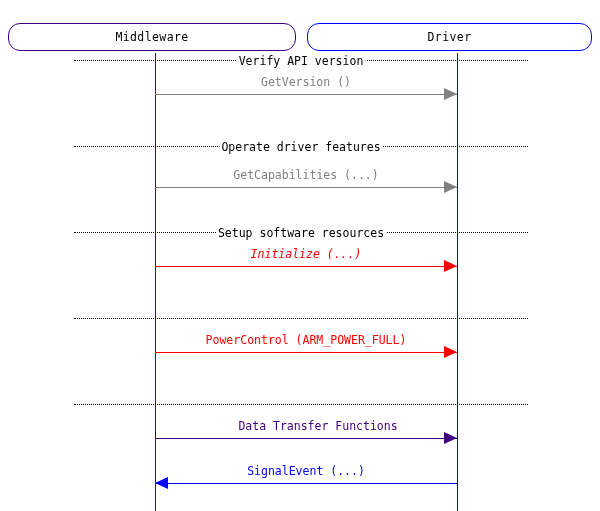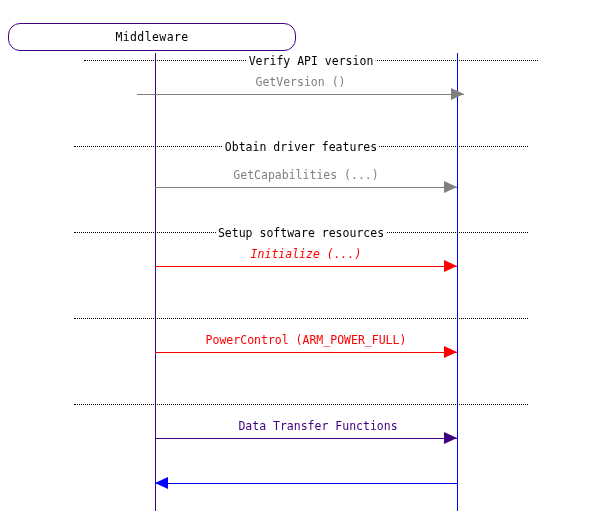--- a/index.html
+++ b/index.html
@@ -146,37 +146,40 @@
 </style>
 </head>
 <body>
 
 <div id="diagram">
 
   <div class="participant" id="participant-middleware">
     <span class="participant-label">Middleware</span>
   </div>
 
+  <div class="participant" id="participant-driver">
+    <span class="participant-label">Driver</span>
+  </div>
 
   <div class="lifeline" id="lifeline-middleware"></div>
   <div class="lifeline" id="lifeline-driver"></div>
 
   <div id="rows-container">
-      <div class="section-row" style="top: 54px; left: 84px; width: 454px;">
+      <div class="section-row" style="top: 54px; left: 74px; width: 454px;">
         <div class="section-line" style="border-top-color: rgb(0, 0, 0);"></div>
         <div class="section-text">Verify API version</div>
       </div>
-      <div class="message-row dir-right" style="top: 75px; left: 137px; width: 302px; padding-left: 25px;">
+      <div class="message-row dir-right" style="top: 75px; left: 155px; width: 302px;">
         <div class="message-label" style="color: rgb(128, 128, 128);">GetVersion ()</div>
         <div class="message-shaft" style="border-top-color: rgb(128, 128, 128);"></div>
         <div class="message-head" style="border-left-color: rgb(128, 128, 128);"></div>
       </div>
       <div class="section-row" style="top: 140px; left: 74px; width: 454px;">
         <div class="section-line" style="border-top-color: rgb(0, 0, 0);"></div>
-        <div class="section-text">Obtain driver features</div>
+        <div class="section-text">Operate driver features</div>
       </div>
       <div class="message-row dir-right" style="top: 161px; left: 155px; width: 302px; margin-top: 7px;">
         <div class="message-label" style="color: rgb(128, 128, 128);">GetCapabilities (...)</div>
         <div class="message-shaft" style="border-top-color: rgb(128, 128, 128);"></div>
         <div class="message-head" style="border-left-color: rgb(128, 128, 128);"></div>
       </div>
       <div class="section-row" style="top: 226px; left: 74px; width: 454px;">
         <div class="section-line" style="border-top-color: rgb(0, 0, 0);"></div>
         <div class="section-text">Setup software resources</div>
       </div>
@@ -195,18 +198,19 @@
       </div>
       <div class="section-row" style="top: 398px; left: 74px; width: 454px;">
         <div class="section-line" style="border-top-color: rgb(0, 0, 0);"></div>
       </div>
       <div class="message-row dir-right" style="top: 419px; left: 155px; width: 302px;">
         <div class="message-label" style="color: rgb(64, 0, 127); margin-left: 12px;">Data Transfer Functions</div>
         <div class="message-shaft" style="border-top-color: rgb(64, 0, 127);"></div>
         <div class="message-head" style="border-left-color: rgb(64, 0, 127);"></div>
       </div>
       <div class="message-row dir-left" style="top: 464px; left: 155px; width: 302px;">
+        <div class="message-label" style="color: rgb(0, 0, 255);">SignalEvent (...)</div>
         <div class="message-shaft" style="border-top-color: rgb(0, 0, 255);"></div>
         <div class="message-head" style="border-right-color: rgb(0, 0, 255);"></div>
       </div>
     </div>
 
 </div>
 
 </body></html>

